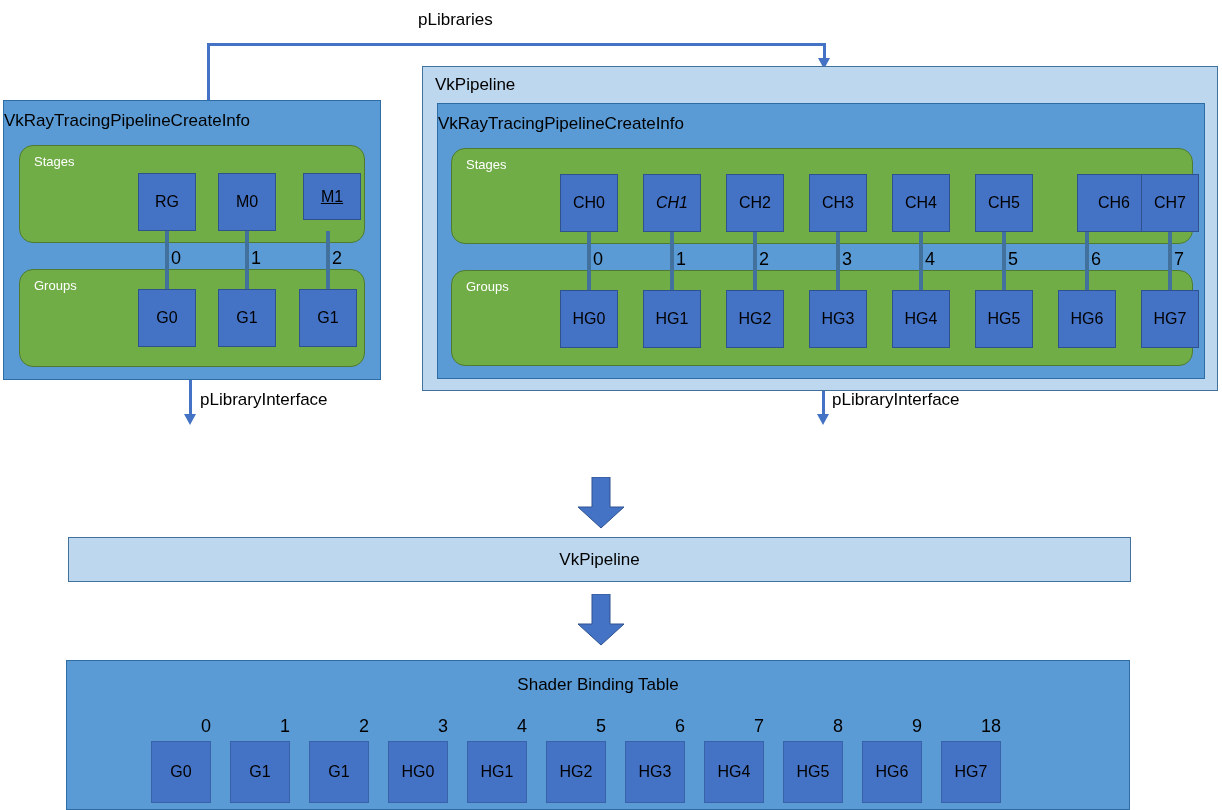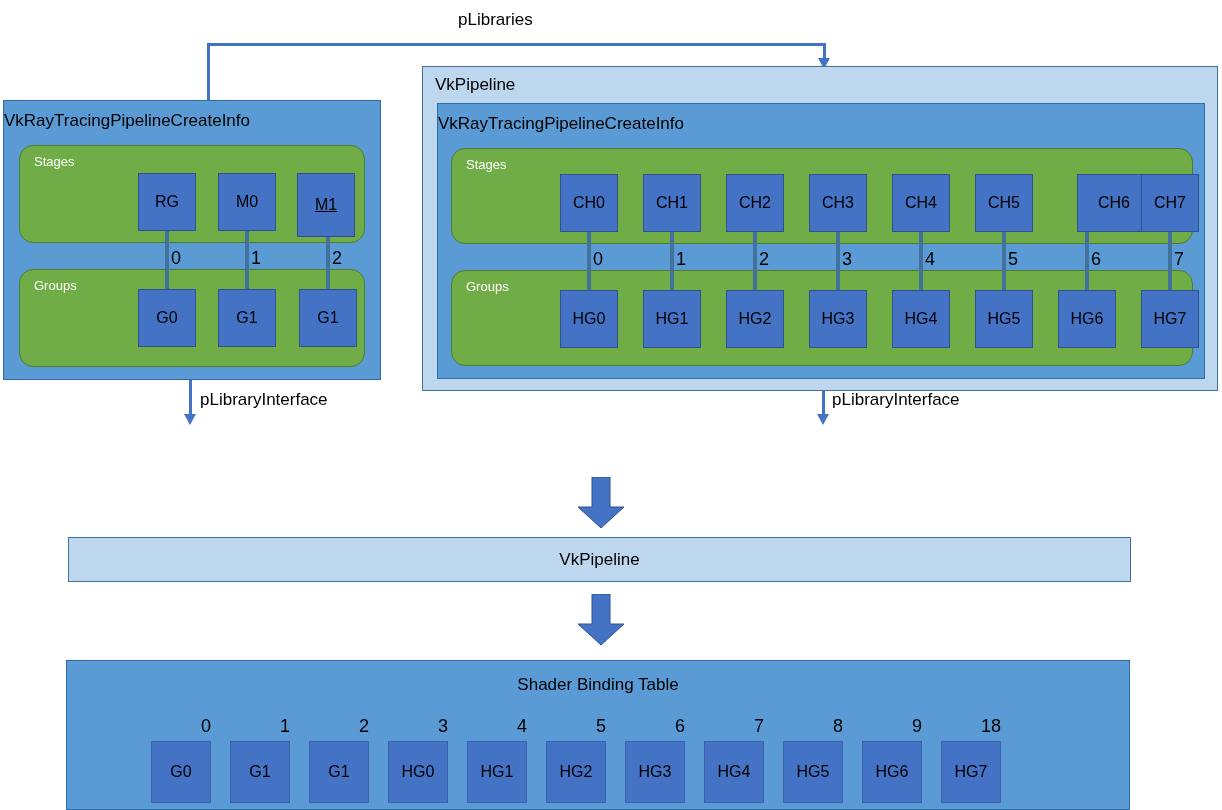--- a/index.html
+++ b/index.html
@@ -133,21 +133,21 @@
     line-height: 18px;
     text-align: right;
     white-space: nowrap;
   }
 </style>
 </head>
 <body>
 
 <div id="stage">
 
-  <div class="arrow-label" style="left:418px; top:10px;margin-left:40px;">pLibraries</div>
+  <div class="arrow-label" style="left:418px; top:10px;">pLibraries</div>
   <div class="ln-v abs" style="left:207px; top:43px; height:72px;"></div>
   <div class="ln-h abs" style="left:207px; top:43px; width:619px;"></div>
   <div class="ln-v abs" style="left:823px; top:43px; height:18px;"></div>
   <div class="head-down abs" style="left:818px; top:58px;"></div>
 
   <div class="abs panel-mid" style="left:3px; top:100px; width:378px; height:280px;">
     <div class="panel-title" style="top:10px;">VkRayTracingPipelineCreateInfo</div>
 
     <div class="green" style="left:15px; top:44px; width:346px; height:98px;">
       <div class="green-label">Stages</div>
@@ -156,21 +156,21 @@
     <div class="green" style="left:15px; top:168px; width:346px; height:98px;">
       <div class="green-label">Groups</div>
     </div>
 
     <div class="connector abs" style="left:161px; top:130px; height:58px;"></div>
     <div class="connector abs" style="left:241px; top:130px; height:58px;"></div>
     <div class="connector abs" style="left:322px; top:130px; height:58px;"></div>
 
     <div class="chip" style="left:134px; top:72px; width:58px; height:58px;">RG</div>
     <div class="chip" style="left:214px; top:72px; width:58px; height:58px;">M0</div>
-    <div class="chip" style="left:293px; top:72px; width:58px; height:64px;text-decoration:underline;">M1</div>
+    <div class="chip" style="left:299px; top:72px; width:58px; height:47px;text-decoration:underline;">M1</div>
 
     <div class="idx" style="left:167px; top:148px;">0</div>
     <div class="idx" style="left:247px; top:148px;">1</div>
     <div class="idx" style="left:328px; top:148px;">2</div>
 
     <div class="chip" style="left:134px; top:188px; width:58px; height:58px;">G0</div>
     <div class="chip" style="left:214px; top:188px; width:58px; height:58px;">G1</div>
     <div class="chip" style="left:295px; top:188px; width:58px; height:58px;">G1</div>
   </div>
 
@@ -191,21 +191,21 @@
       <div class="connector abs" style="left:149px; top:128px; height:58px;"></div>
       <div class="connector abs" style="left:232px; top:128px; height:58px;"></div>
       <div class="connector abs" style="left:315px; top:128px; height:58px;"></div>
       <div class="connector abs" style="left:398px; top:128px; height:58px;"></div>
       <div class="connector abs" style="left:481px; top:128px; height:58px;"></div>
       <div class="connector abs" style="left:564px; top:128px; height:58px;"></div>
       <div class="connector abs" style="left:647px; top:128px; height:58px;"></div>
       <div class="connector abs" style="left:730px; top:128px; height:58px;"></div>
 
       <div class="chip" style="left:122px; top:70px; width:58px; height:58px;">CH0</div>
-      <div class="chip" style="left:205px; top:70px; width:58px; height:58px;">CH1</div>
+      <div class="chip" style="left:205px; top:70px; width:58px; height:58px;font-style:italic;">CH1</div>
       <div class="chip" style="left:288px; top:70px; width:58px; height:58px;">CH2</div>
       <div class="chip" style="left:371px; top:70px; width:58px; height:58px;">CH3</div>
       <div class="chip" style="left:454px; top:70px; width:58px; height:58px;">CH4</div>
       <div class="chip" style="left:537px; top:70px; width:58px; height:58px;">CH5</div>
       <div class="chip" style="left:639px; top:70px; width:74px; height:58px;">CH6</div>
       <div class="chip" style="left:703px; top:70px; width:58px; height:58px;">CH7</div>
 
       <div class="idx" style="left:155px; top:146px;">0</div>
       <div class="idx" style="left:238px; top:146px;">1</div>
       <div class="idx" style="left:321px; top:146px;">2</div>

